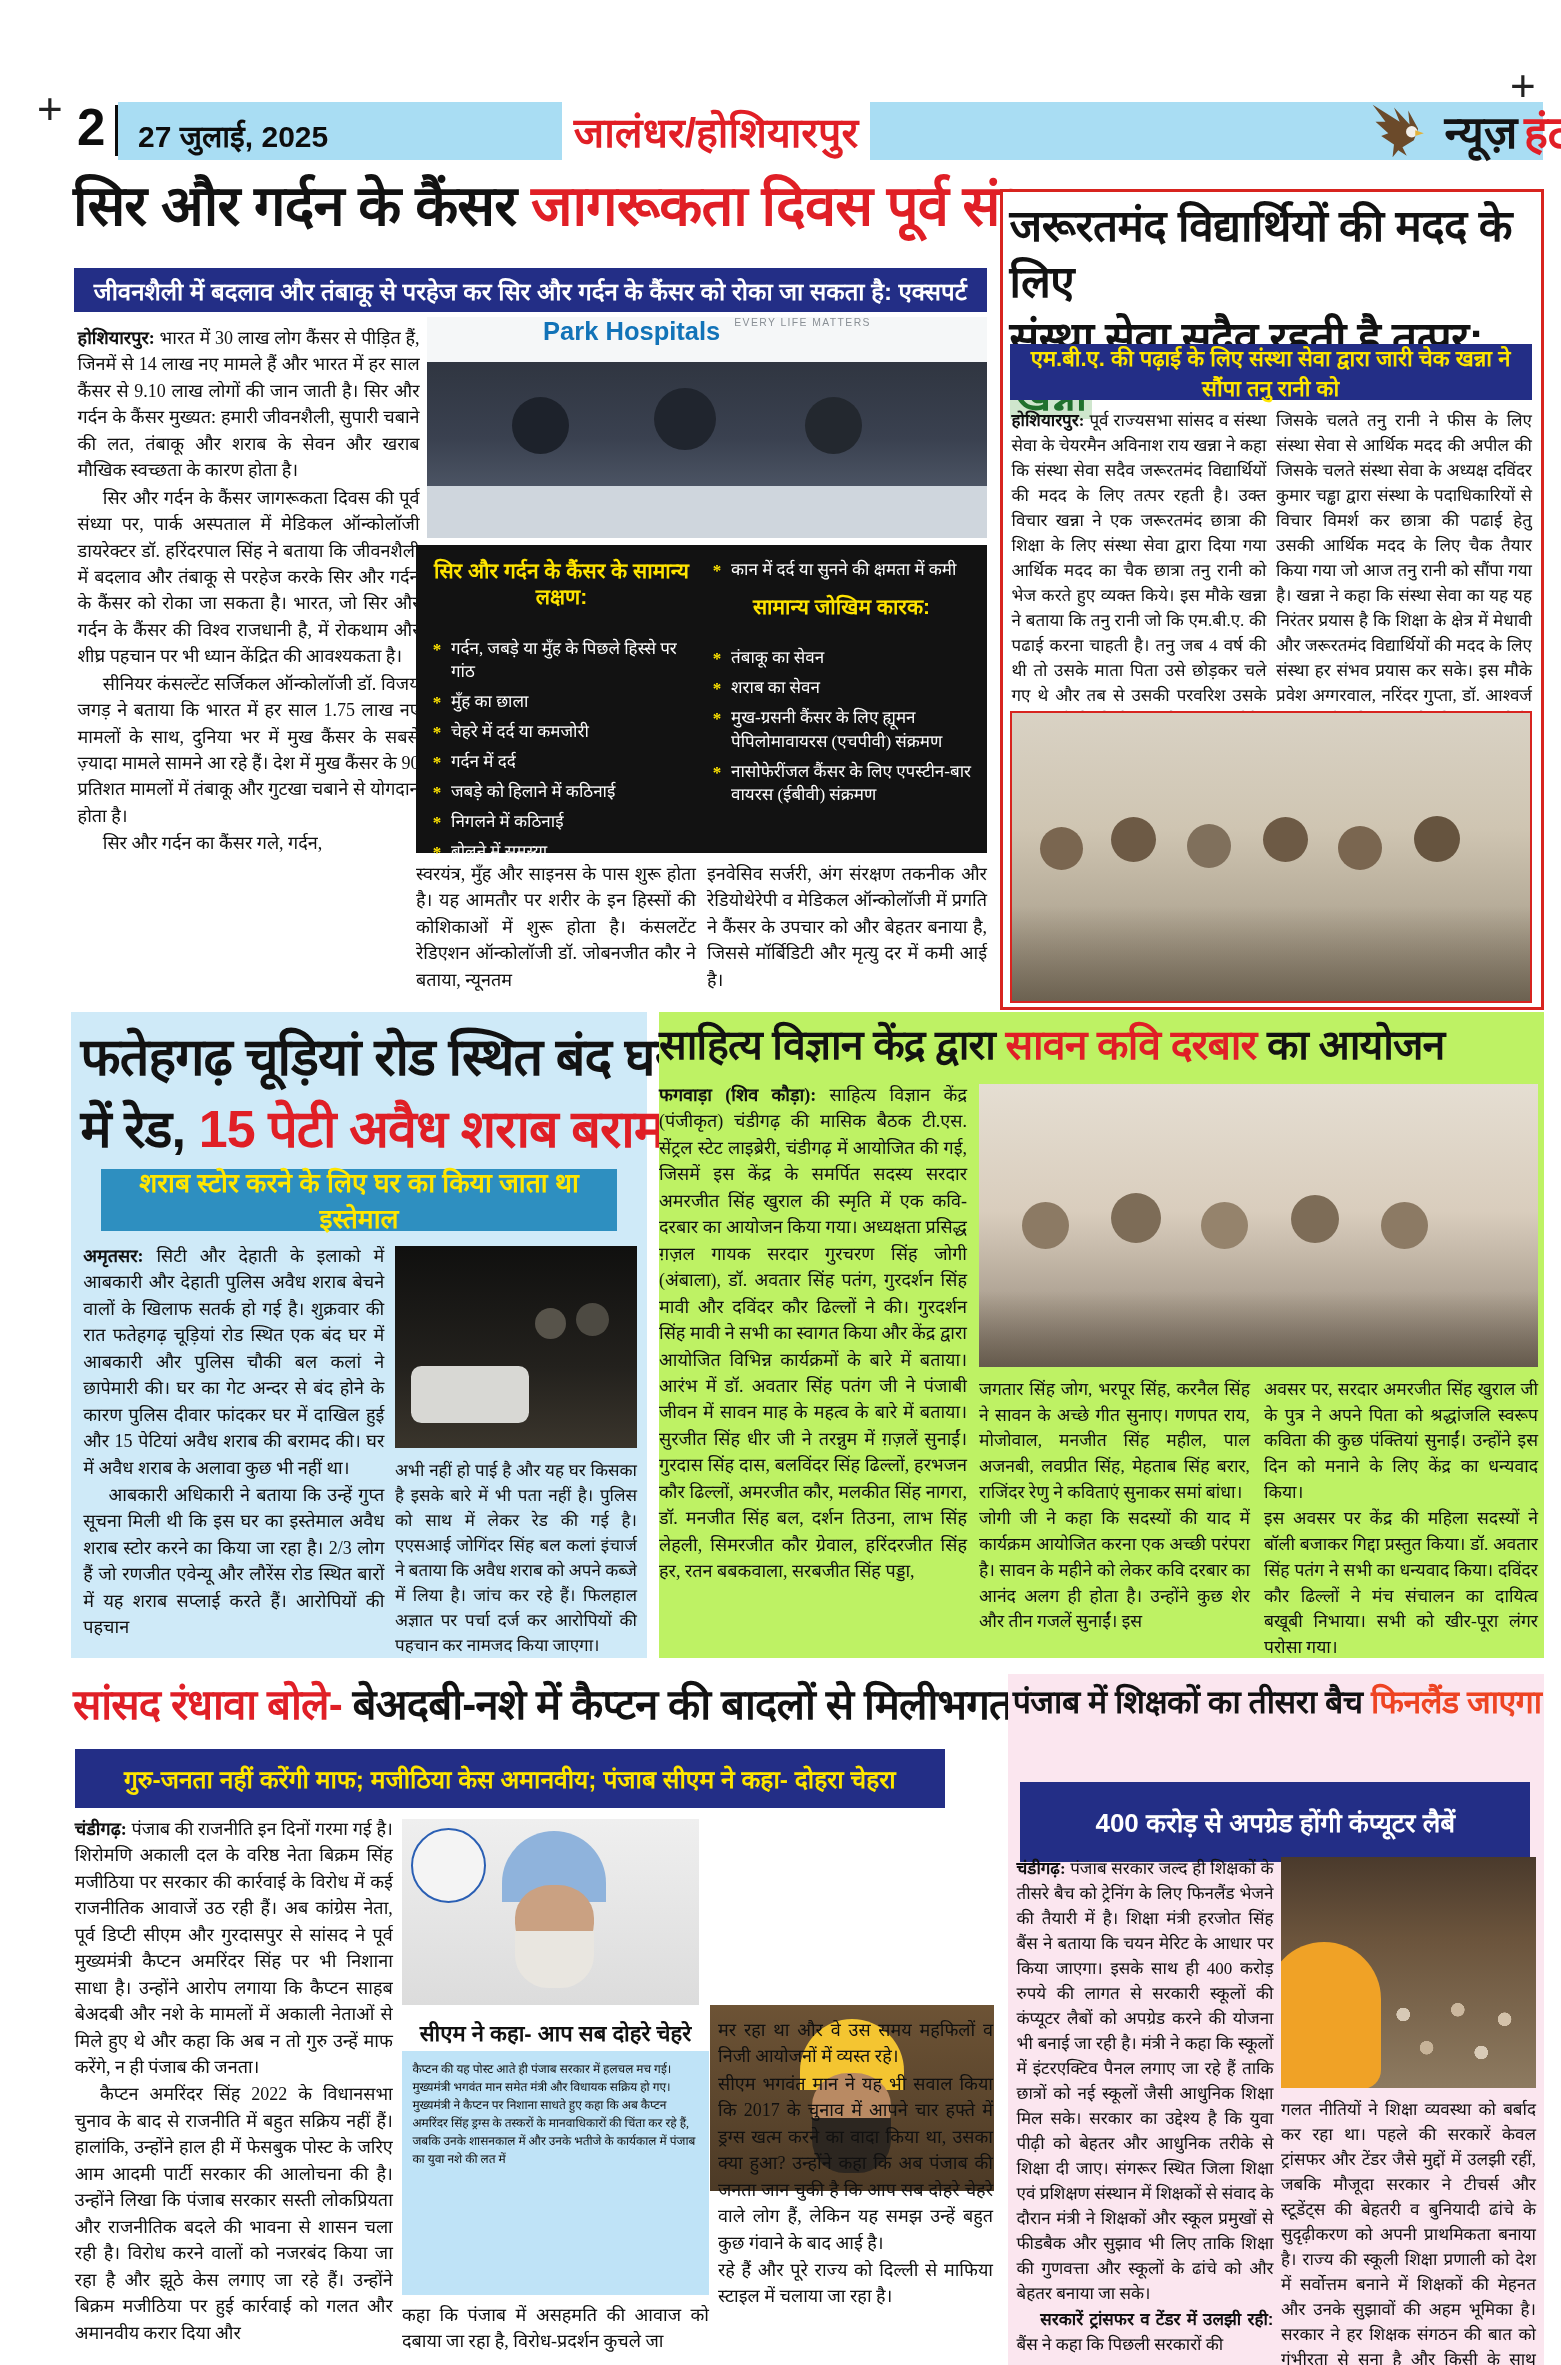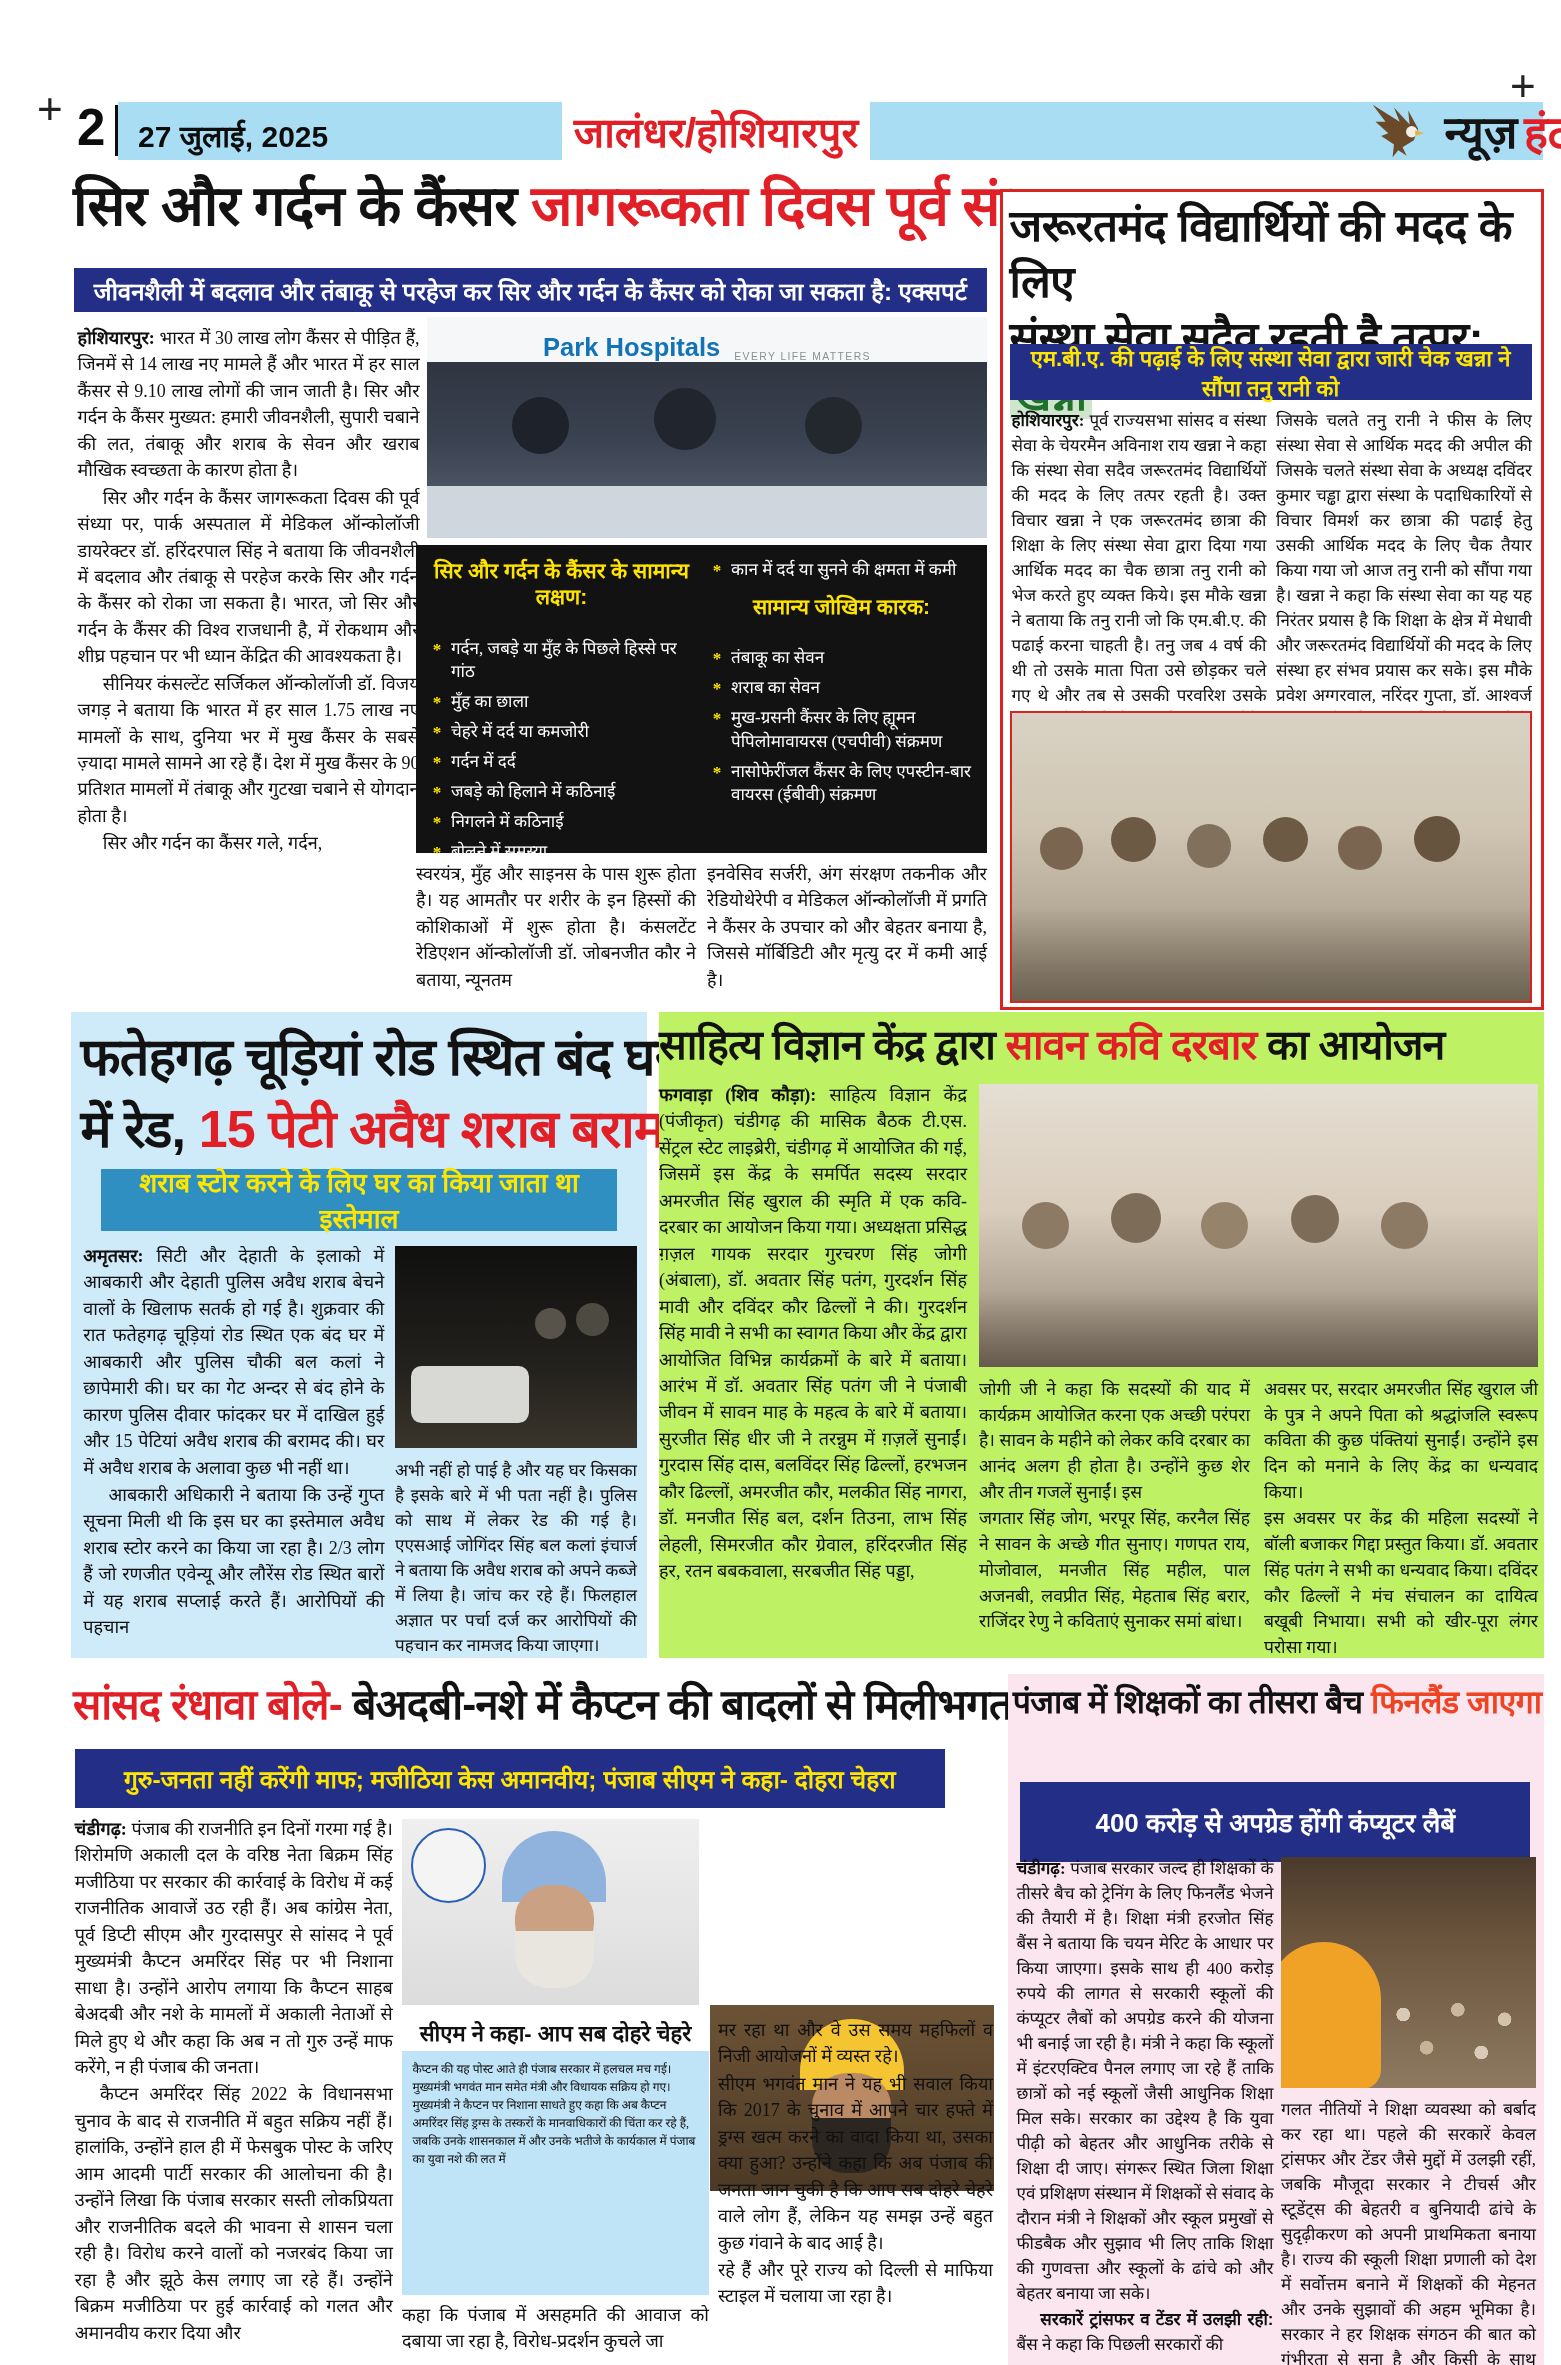--- a/index.html
+++ b/index.html
@@ -31,21 +31,21 @@
   .bodycol p.p1{text-indent:0;}
   .bodycol b.dl{font-weight:bold;}
   .photo{position:relative;overflow:hidden;background:#b9b2a6;}
   .photo .sil{position:absolute;border-radius:50%;}
   
   #a1{left:71px;top:165px;width:924px;height:838px;}
   #a1 .headline{font-size:56px;top:0;left:1.9px;}
   #a1-strap{left:2.8px;top:103px;width:913px;height:44px;font-size:24px;}
   #a1-col1{left:6.6px;top:152px;width:342px;height:685px;margin-top:8px;}
   #a1-photo{left:356px;top:152px;width:560px;height:221px;background:linear-gradient(180deg,#2a2f38 0%,#3a4150 55%,#5e6878 100%);}
-  #a1-photo .banner{position:absolute;left:0;top:0;width:100%;height:45px;background:#f5f7f8;display:flex;align-items:flex-end;justify-content:center;gap:14px;}
+  #a1-photo .banner{position:absolute;left:0;top:0;width:100%;height:45px;background:#f5f7f8;display:flex;align-items:flex-start;justify-content:center;gap:14px;}
   #a1-photo .banner .pk{font:bold 25.5px "Liberation Sans","DejaVu Sans",sans-serif;color:#1273b8;}
   #a1-photo .banner .tg{font:400 10.4px "Liberation Sans","DejaVu Sans",sans-serif;color:#8a9096;letter-spacing:1.4px;}
   #a1-photo .table{position:absolute;left:0;bottom:0;width:100%;height:52px;background:#cfd6dd;}
   #a1-box{left:345px;top:380px;width:571px;height:308px;background:#121212;color:#fff;display:flex;gap:17px;padding:13.2px 14px;box-sizing:border-box;}
   #a1-box .bcol{flex:1;}
   #a1-box .btitle{color:#ffe400;font:bold 21px "Liberation Sans","DejaVu Sans",sans-serif;text-align:center;margin-bottom:26px;line-height:1.25;}
   .sym{position:relative;padding-left:21px;font-size:17px;line-height:1.38;margin-bottom:6.6px;}
   .sym .ast{position:absolute;left:2.8px;top:0.9px;color:#ffe400;font-weight:bold;}
   #a1-col2{left:345px;top:696px;width:280px;height:140px;}
   #a1-col3{left:636px;top:696px;width:280px;height:140px;}
@@ -266,22 +266,22 @@
     <div class="abs photo" id="a4-photo">
       <div class="sil" style="left:43px;top:118px;width:47px;height:47px;background:#8c7a64;"></div>
       <div class="sil" style="left:132px;top:109px;width:50px;height:50px;background:#7d6c57;"></div>
       <div class="sil" style="left:222px;top:118px;width:47px;height:47px;background:#95836c;"></div>
       <div class="sil" style="left:312px;top:111px;width:48px;height:48px;background:#7d6c57;"></div>
       <div class="sil" style="left:402px;top:118px;width:47px;height:47px;background:#8c7a64;"></div>
       <div style="position:absolute;left:0;bottom:0;width:100%;height:76px;background:linear-gradient(180deg,rgba(60,50,38,0),rgba(60,50,38,.5));"></div>
     </div>
     <div class="abs bodycol" id="a4-col2">
       <div>
+          <p class="p1">जगतार सिंह जोग, भरपूर सिंह, करनैल सिंह ने सावन के अच्छे गीत सुनाए। गणपत राय, मोजोवाल, मनजीत सिंह महील, पाल अजनबी, लवप्रीत सिंह, मेहताब सिंह बरार, राजिंदर रेणु ने कविताएं सुनाकर समां बांधा।</p>
           <p class="p1">जोगी जी ने कहा कि सदस्यों की याद में कार्यक्रम आयोजित करना एक अच्छी परंपरा है। सावन के महीने को लेकर कवि दरबार का आनंद अलग ही होता है। उन्होंने कुछ शेर और तीन गजलें सुनाईं। इस</p>
-          <p class="p1">जगतार सिंह जोग, भरपूर सिंह, करनैल सिंह ने सावन के अच्छे गीत सुनाए। गणपत राय, मोजोवाल, मनजीत सिंह महील, पाल अजनबी, लवप्रीत सिंह, मेहताब सिंह बरार, राजिंदर रेणु ने कविताएं सुनाकर समां बांधा।</p>
         </div>
     </div>
     <div class="abs bodycol" id="a4-col3">
       <div>
           <p class="p1">अवसर पर, सरदार अमरजीत सिंह खुराल जी के पुत्र ने अपने पिता को श्रद्धांजलि स्वरूप कविता की कुछ पंक्तियां सुनाईं। उन्होंने इस दिन को मनाने के लिए केंद्र का धन्यवाद किया।</p>
           <p class="p1">इस अवसर पर केंद्र की महिला सदस्यों ने बॉली बजाकर गिद्दा प्रस्तुत किया। डॉ. अवतार सिंह पतंग ने सभी का धन्यवाद किया। दविंदर कौर ढिल्लों ने मंच संचालन का दायित्व बखूबी निभाया। सभी को खीर-पूरा लंगर परोसा गया।</p>
         </div>
     </div>
   </section>
 

